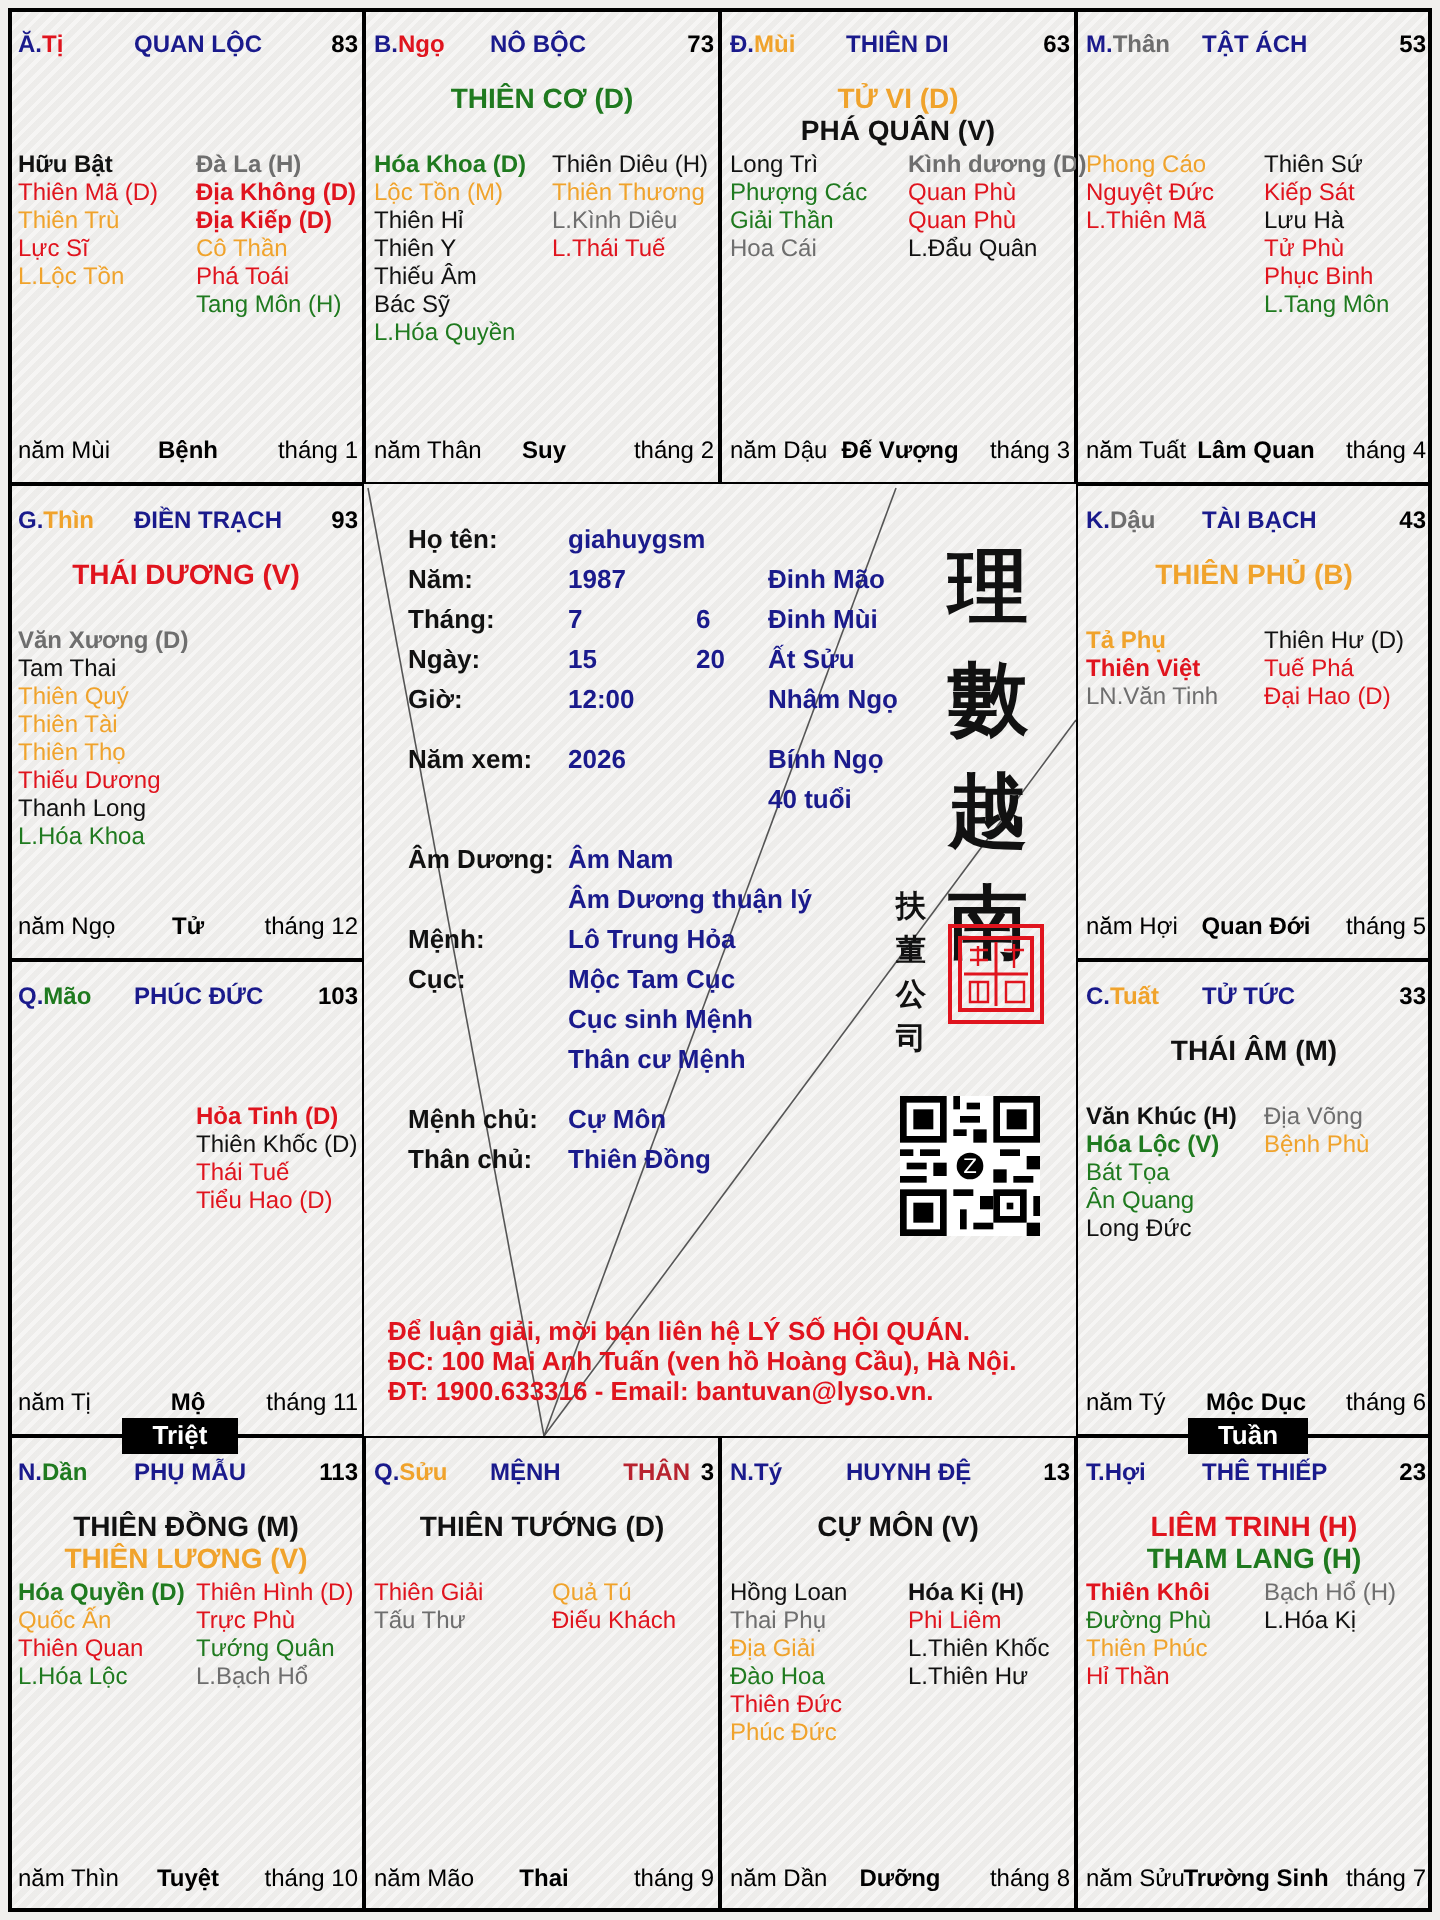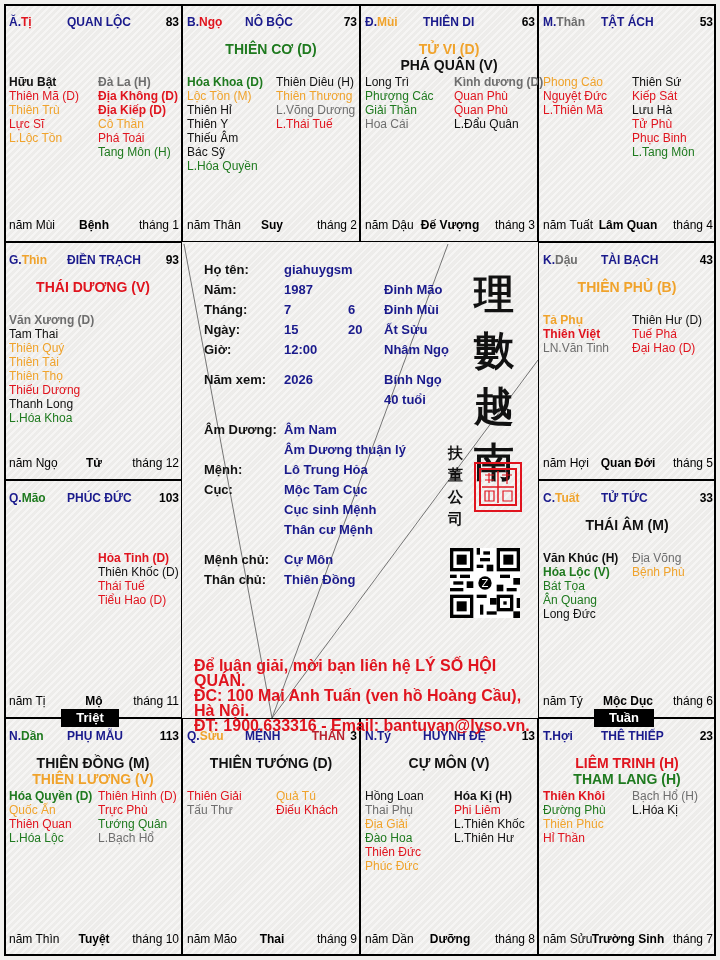--- a/index.html
+++ b/index.html
@@ -43,21 +43,21 @@
     position: absolute; left: 182px; top: 242px; width: 356px; height: 476px;
     box-sizing: border-box;
   }
   .center svg.lines { position: absolute; left: 0; top: 0; }
   .info { position: absolute; left: 22px; top: 20px; font-size: 13px; font-weight: bold; }
   .info .row { position: relative; height: 20px; }
   .info .lab { position: absolute; left: 0; color: #111; white-space: nowrap; }
   .info .v1 { position: absolute; left: 80px; color: #1a1a8c; white-space: nowrap; }
   .info .v2 { position: absolute; left: 144px; color: #1a1a8c; }
   .info .v3 { position: absolute; left: 180px; color: #1a1a8c; white-space: nowrap; }
-  .contact { position: absolute; left: 12px; top: 416px; color: #e0141e; font-weight: bold; font-size: 16px; line-height: 15px; }
+  .contact { position: absolute; left: 12px; top: 416px; color: #e0141e; font-weight: bold; font-size: 13px; line-height: 15px; }
   .calli { position: absolute; left: 282px; top: 24px; width: 60px; font-family: "DejaVu Serif", serif; font-size: 40px; font-weight: bold; color: #111; line-height: 56px; text-align: center; }
   .seal { position: absolute; left: 292px; top: 220px; width: 44px; height: 46px; border: 2px solid #e0141e; color: #e0141e; font-size: 16px; font-family: "DejaVu Serif", serif; display: flex; align-items: center; justify-content: center; }
   .sub { position: absolute; left: 266px; top: 200px; width: 18px; font-family: "DejaVu Serif", serif; font-size: 15px; line-height: 22px; font-weight: bold; color: #111; }
   .qr { position: absolute; left: 268px; top: 306px; width: 70px; height: 70px; }
   .tag { position: absolute; background: #000; color: #fff; font-weight: bold; font-size: 13px; text-align: center; height: 18px; line-height: 18px; }
 </style>
 </head>
 <body>
 
 <div class="board"></div>
@@ -110,21 +110,21 @@
           <div class="org">Lộc Tồn (M)</div>
           <div class="blk">Thiên Hỉ</div>
           <div class="blk">Thiên Y</div>
           <div class="blk">Thiếu Âm</div>
           <div class="blk">Bác Sỹ</div>
           <div class="grn">L.Hóa Quyền</div>
         </div>
       <div class="col">
           <div class="blk">Thiên Diêu (H)</div>
           <div class="org">Thiên Thương</div>
-          <div class="gry">L.Võng Dương</div>
+          <div class="gry">L.Kình Diêu</div>
           <div class="red">L.Thái Tuế</div>
         </div>
     </div>
       <div class="ftr">
       <span class="yr">năm Thân</span>
       <span class="stage">Suy</span>
       <span class="mo">tháng 2</span>
     </div>
     </div>
     <div class="cell" style="left: 360px; top: 4px;">

